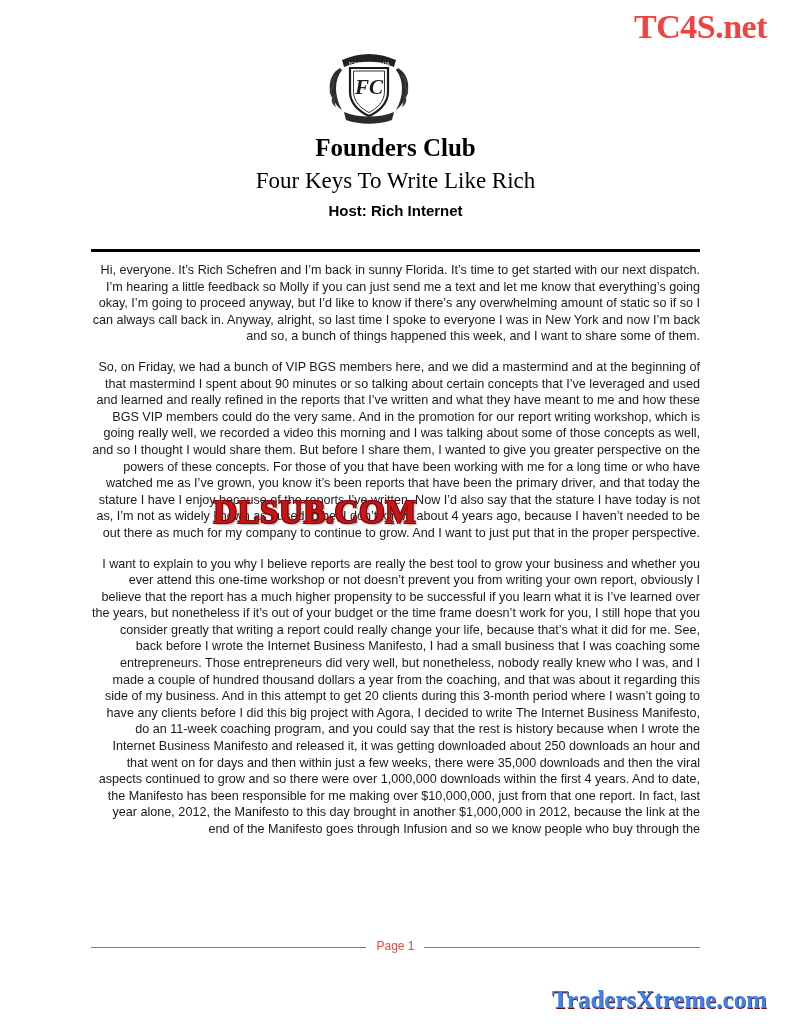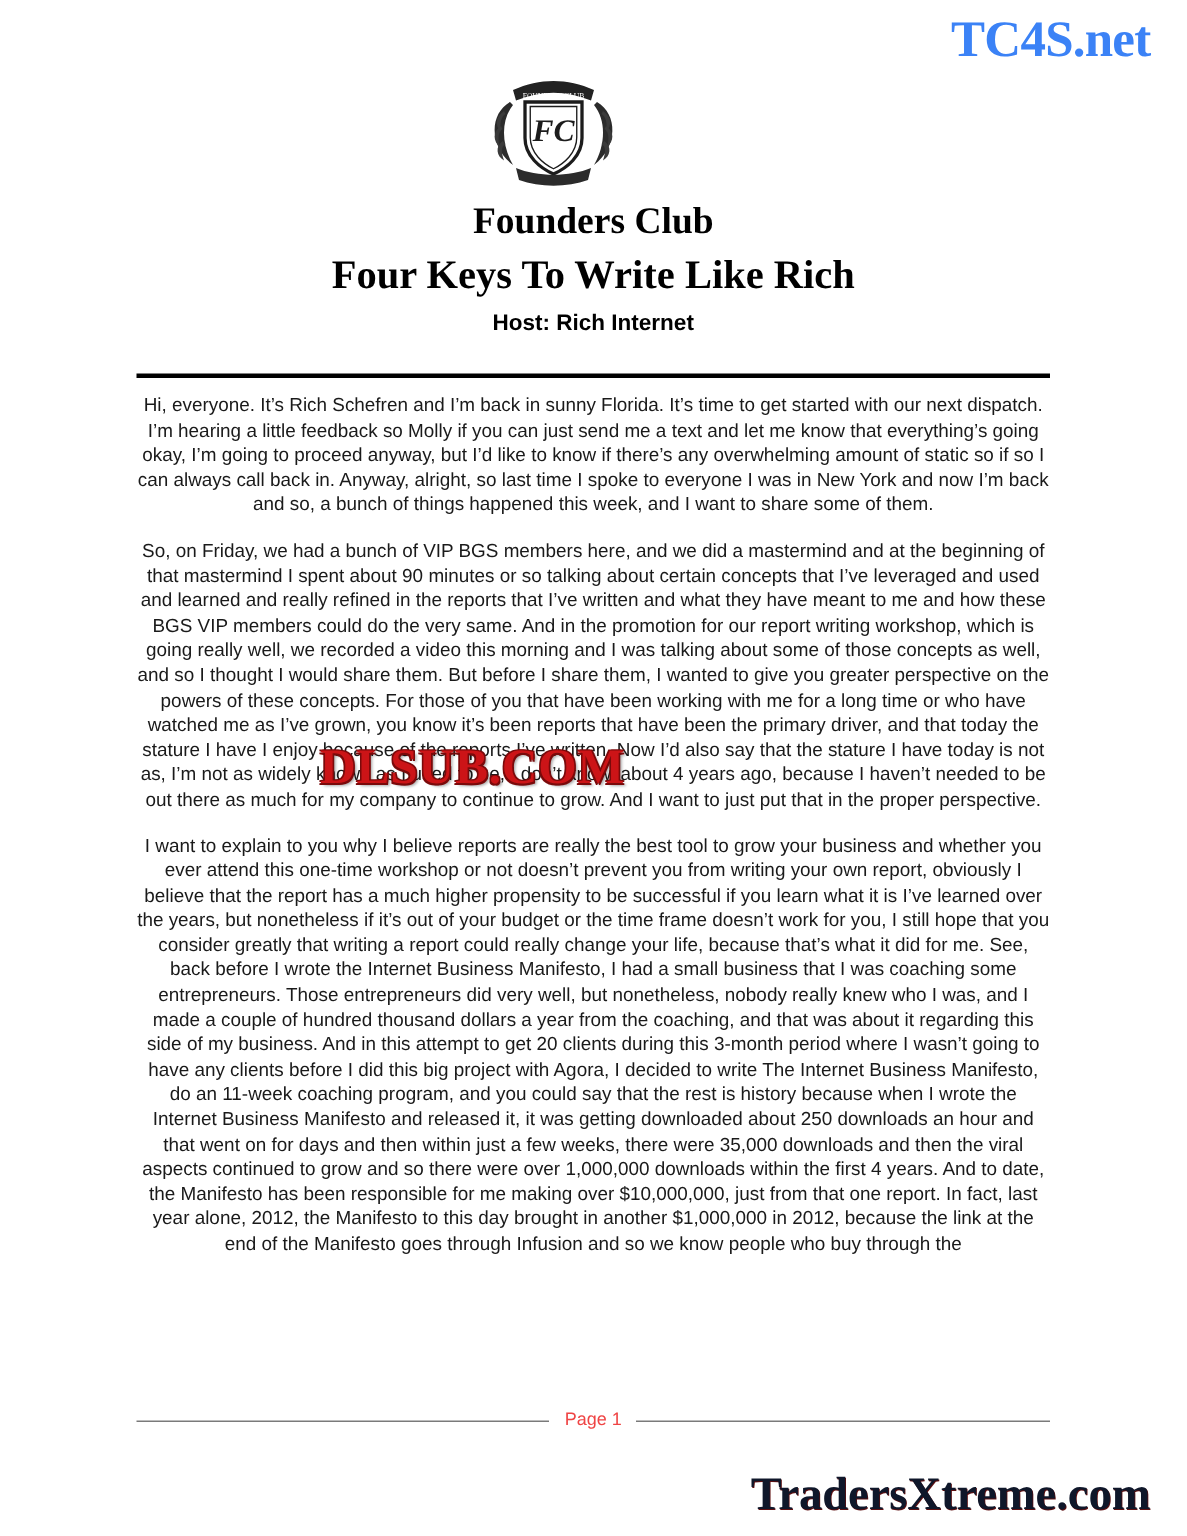--- a/index.html
+++ b/index.html
@@ -25,21 +25,21 @@
 
   
   .brand-top {
     position: absolute;
     top: 8px;
     right: 24px;
     font-family: "Liberation Serif", serif;
     font-weight: bold;
     font-size: 34px;
     letter-spacing: -0.5px;
-    color: #3b82f6;
+    color: #ef4444;
   }
 
   
   .logo-wrap {
     position: absolute;
     top: 48px;
     left: 0;
     width: 737px;
     display: flex;
     justify-content: center;
@@ -61,22 +61,22 @@
   .club-name {
     font-family: "Liberation Serif", serif;
     font-weight: bold;
     font-size: 25px;
     letter-spacing: 0px;
     margin: 0 0 6px 0;
     color: #000;
   }
   .doc-title {
     font-family: "Liberation Serif", serif;
-    font-weight: bold;
-    font-size: 27px;
+    font-weight: normal;
+    font-size: 23px;
     margin: 0 0 8px 0;
     color: #000;
   }
   .host-line {
     font-family: "Liberation Sans", sans-serif;
     font-weight: bold;
     font-size: 15px;
     margin: 0;
     color: #000;
   }
@@ -91,21 +91,21 @@
   }
 
   .body-text {
     position: absolute;
     top: 262px;
     left: 91px;
     width: 609px;
     font-size: 12.6px;
     line-height: 16.6px;
     color: #1a1a1a;
-    text-align: center;
+    text-align: right;
   }
   .body-text p {
     margin: 0 0 14px 0;
   }
 
   
   .watermark {
     position: absolute;
     top: 494px;
     left: 0;
@@ -146,22 +146,22 @@
     font-size: 12px;
     color: #ef4444;
   }
 
   .brand-bottom {
     position: absolute;
     bottom: 10px;
     right: 24px;
     font-family: "Liberation Serif", serif;
     font-weight: bold;
-    font-size: 31px;
-    color: #0f172a;
+    font-size: 25px;
+    color: #3b82f6;
     text-shadow: 0.5px 0.5px 0 #5e0f10;
   }
 </style>
 </head>
 <body>
 
 <div class="page">
 
   <div class="brand-top">TC4S.net</div>
 

